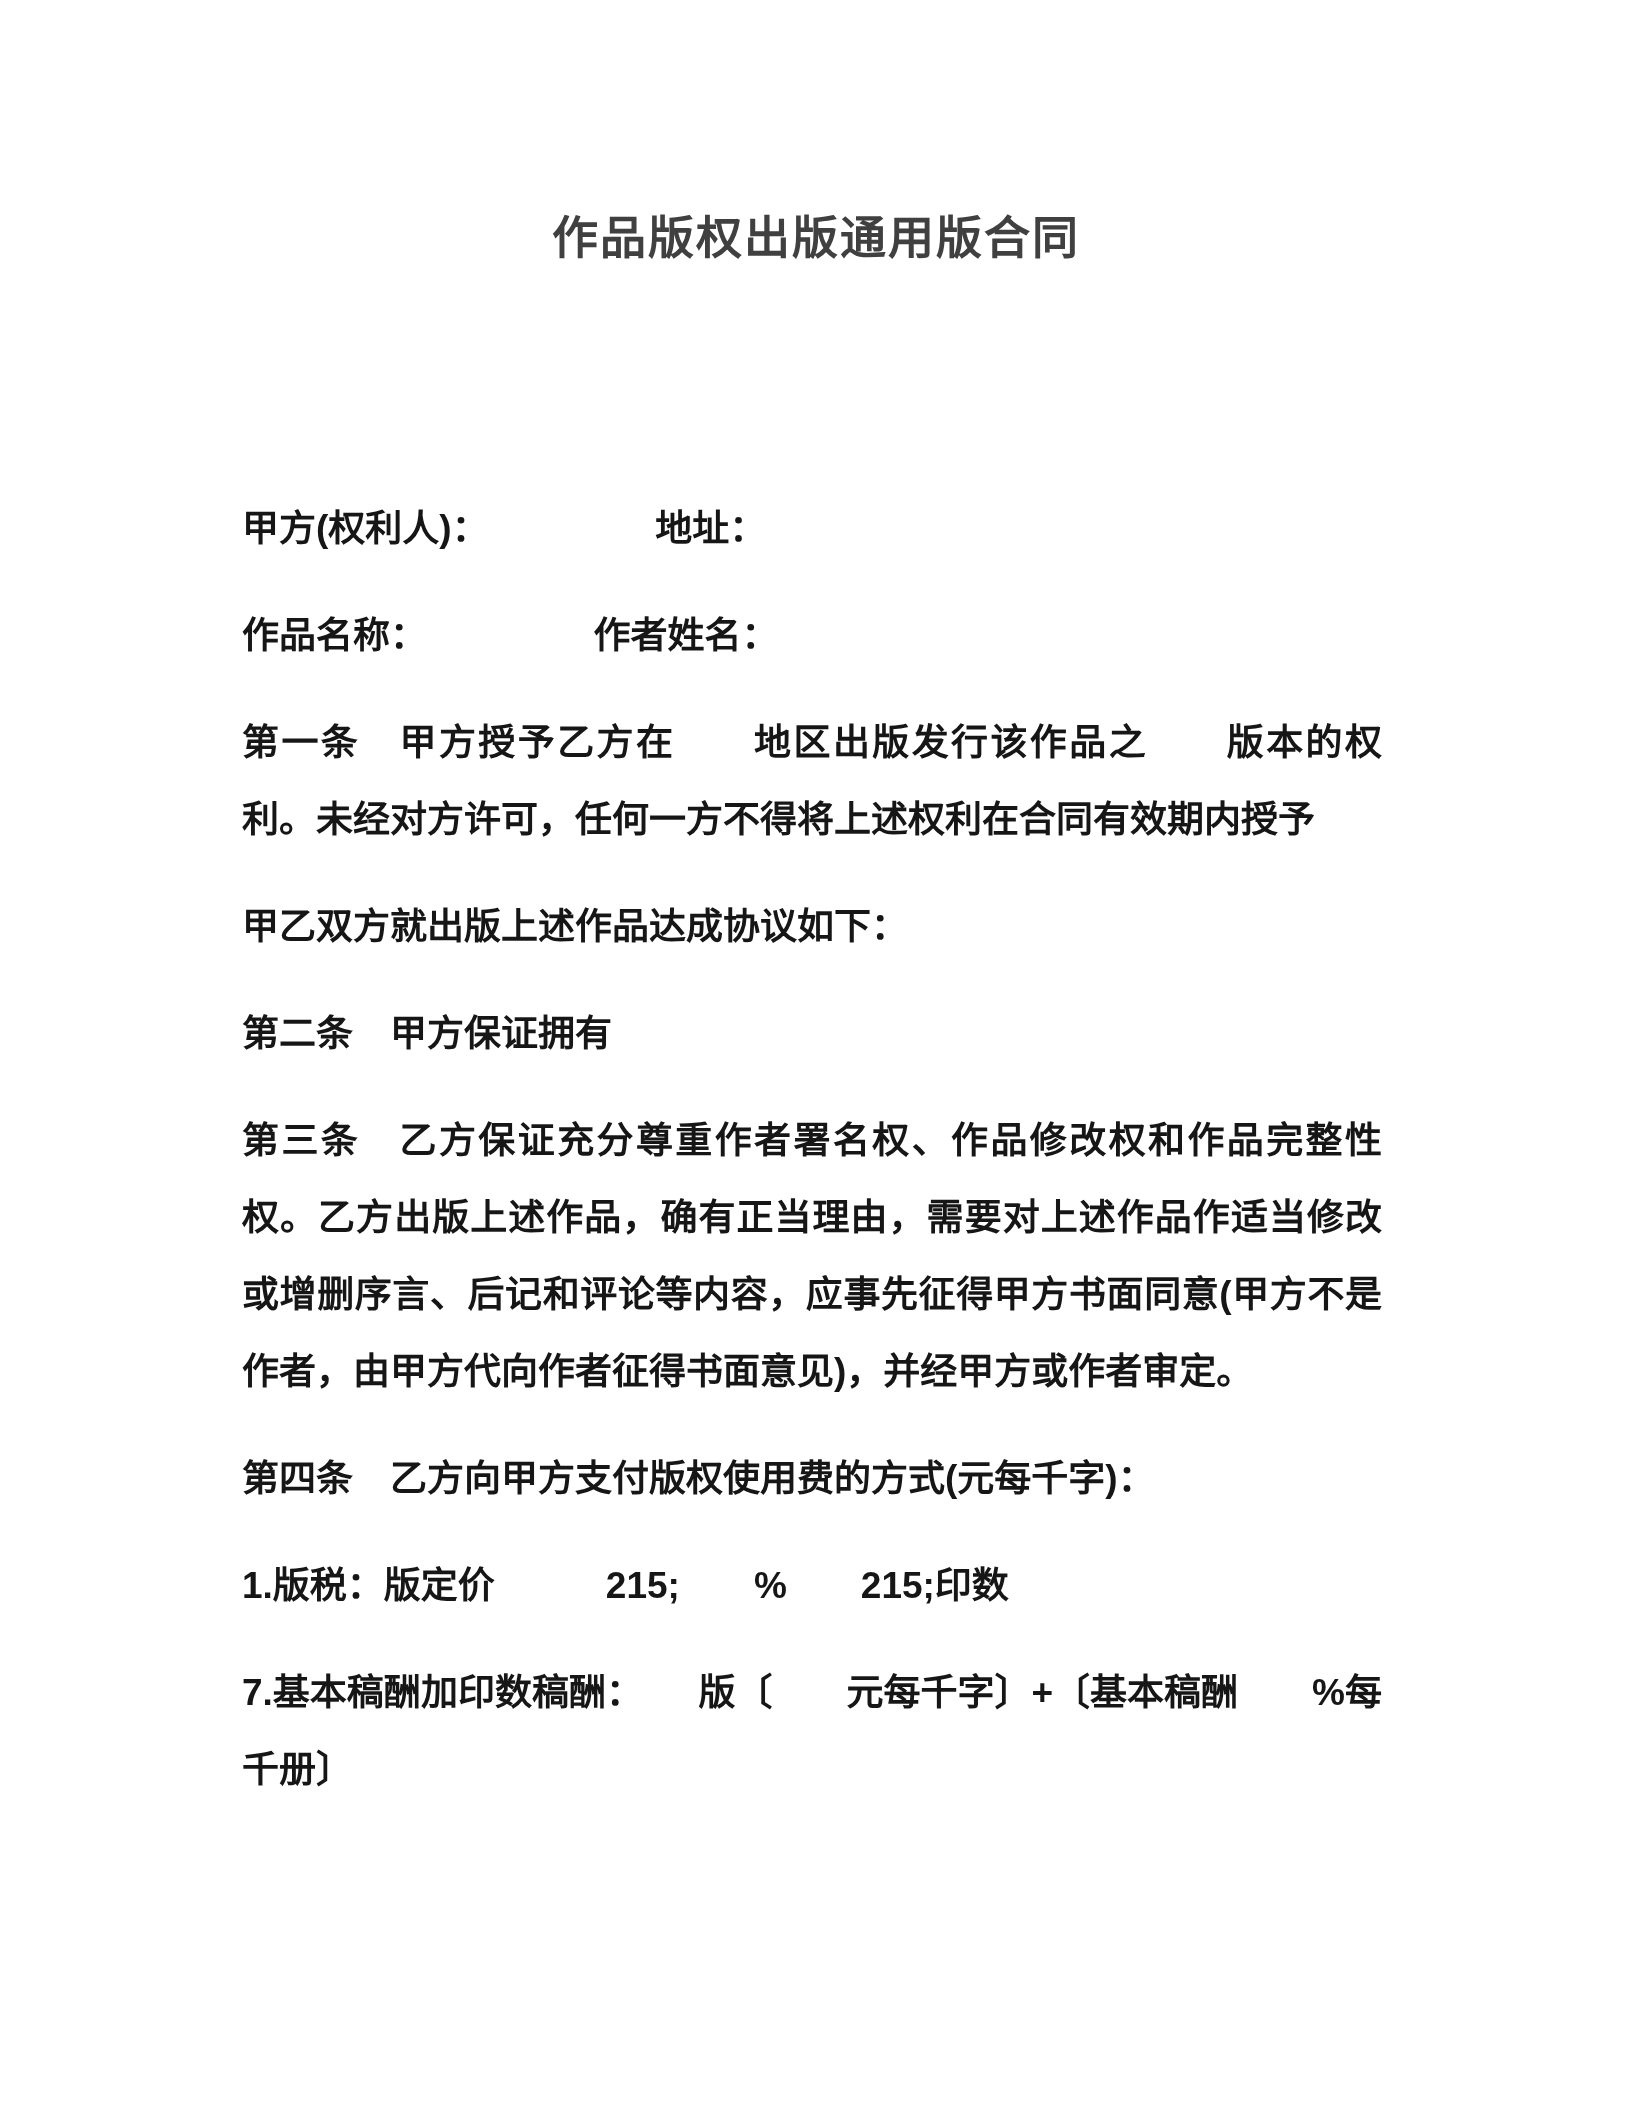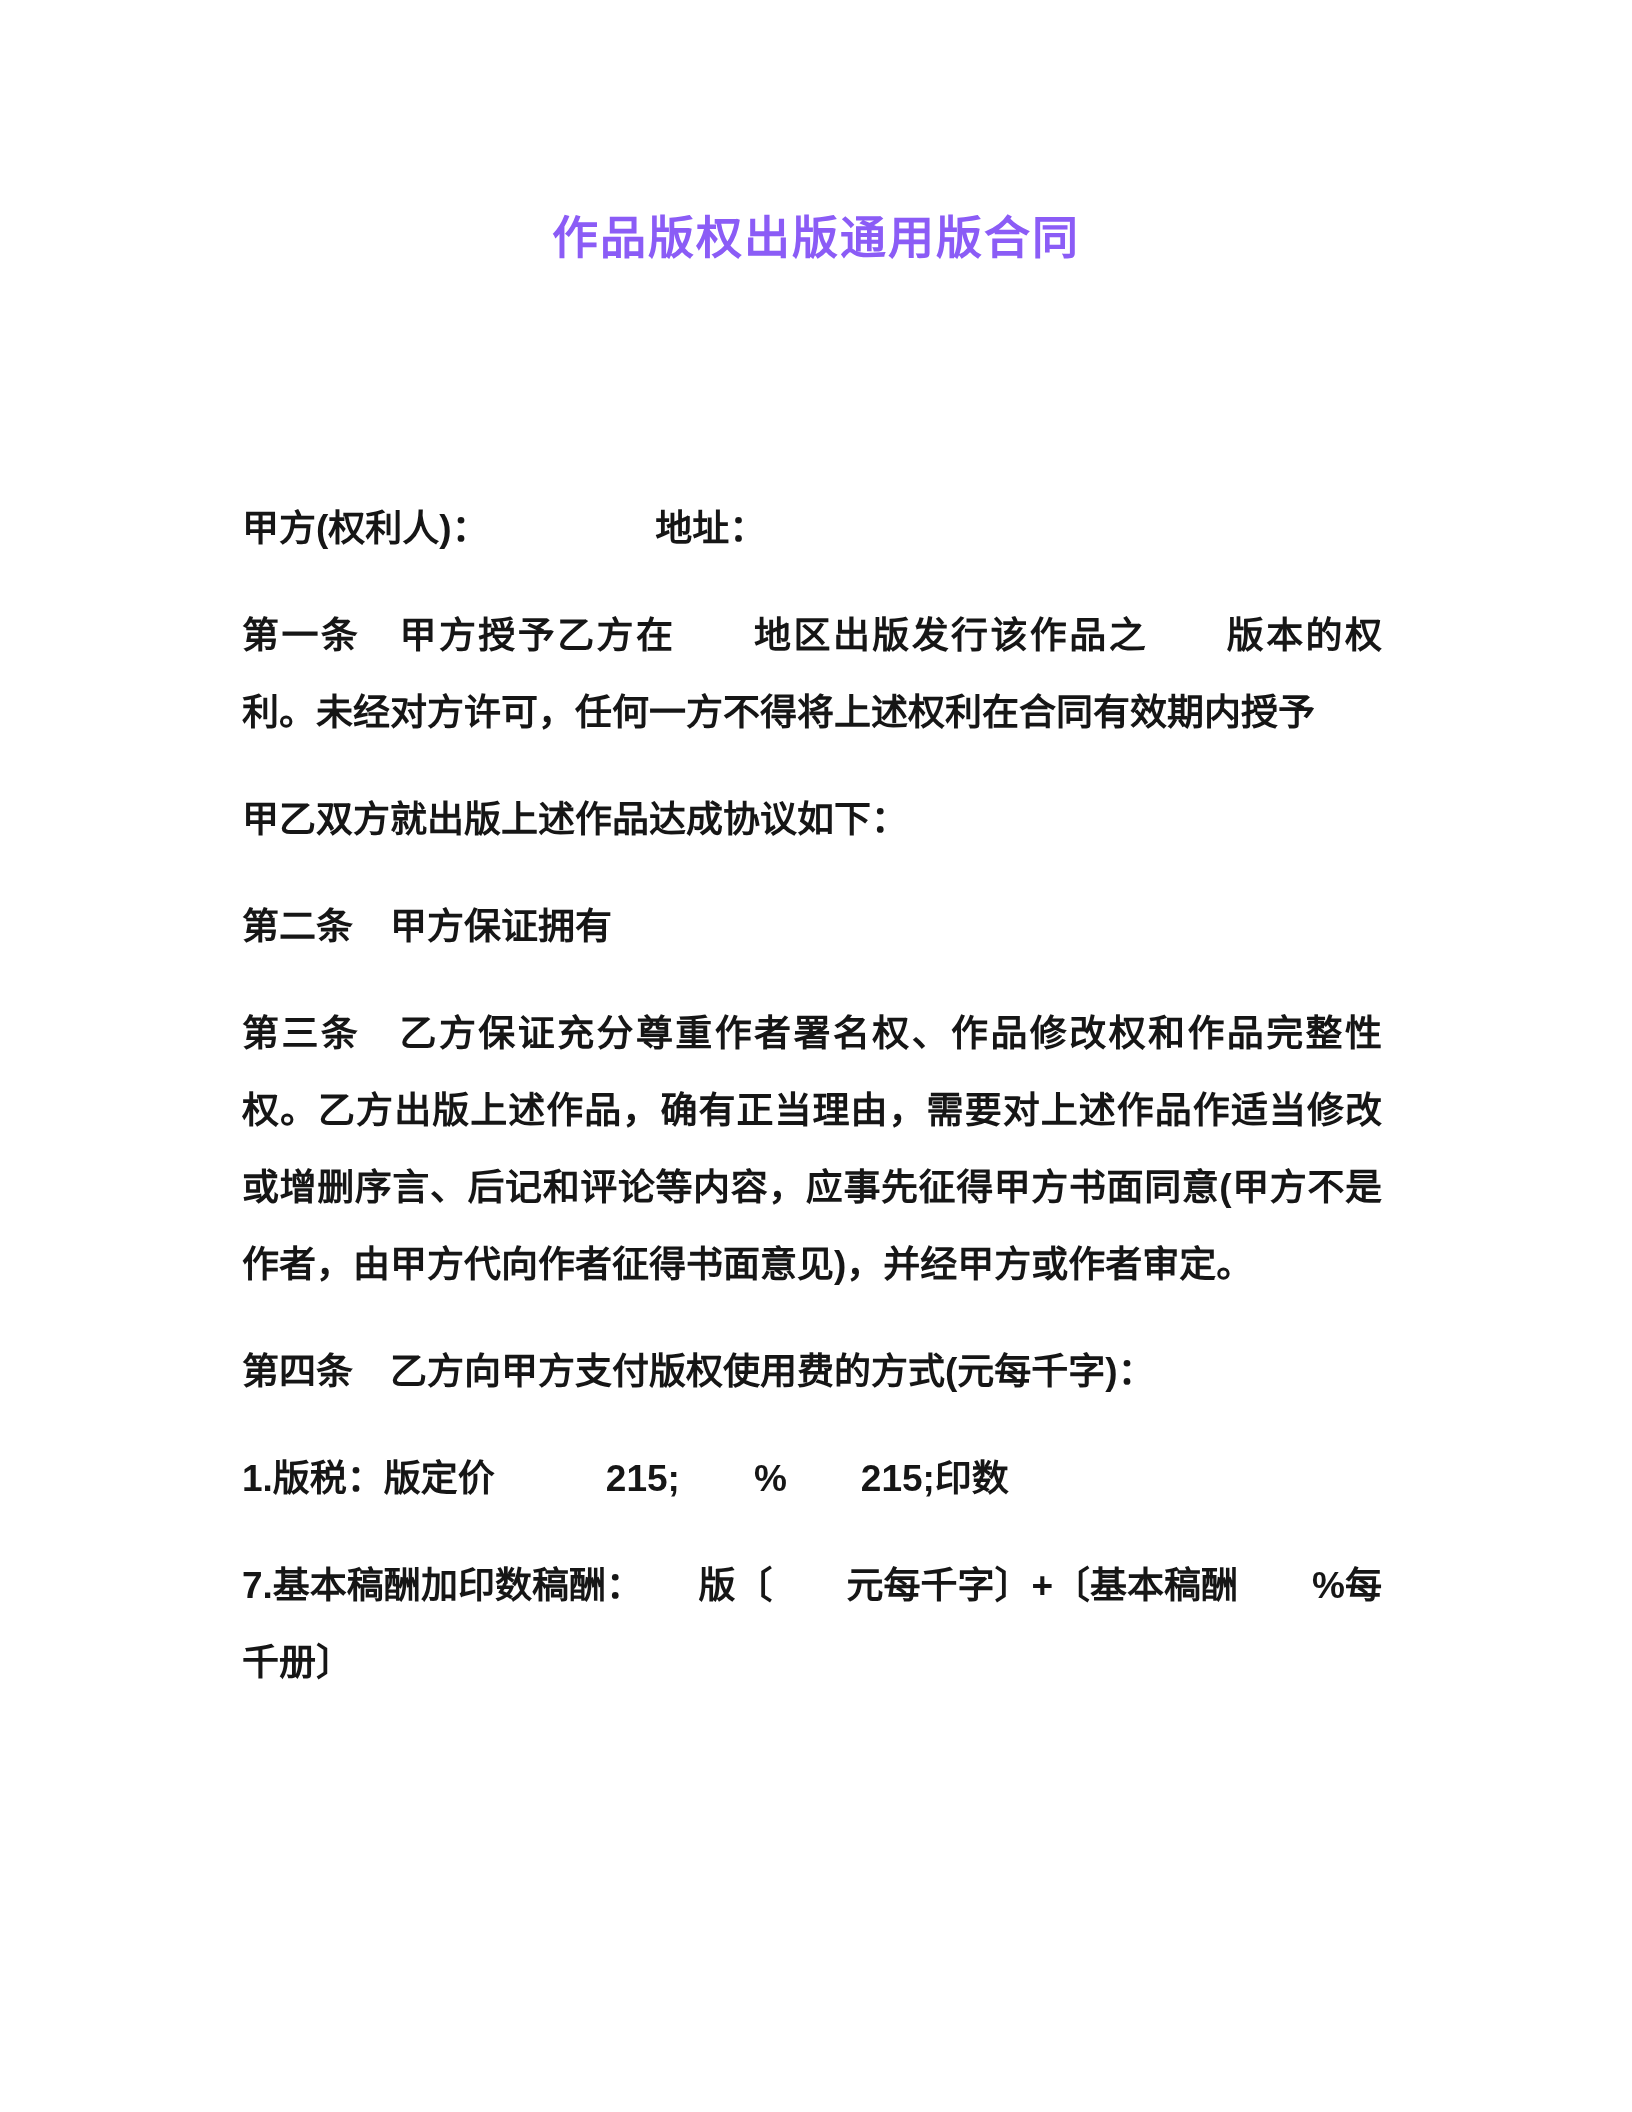--- a/index.html
+++ b/index.html
@@ -21,21 +21,21 @@
   .content {
     padding: 205px 242px 0 242px;
   }
 
   .doc-title {
     font-size: 46px;
     line-height: 66px;
     font-weight: 700;
     text-align: center;
     letter-spacing: 2px;
-    color: #8b5cf6;
+    color: #404040;
   }
 
   .body-text {
     margin-top: 219px;
   }
 
   .body-text p {
     font-size: 37px;
     line-height: 77px;
     font-weight: 600;
@@ -48,20 +48,21 @@
 </head>
 <body>
 
 <div class="page">
   <div class="content">
 
     <h1 class="doc-title">作品版权出版通用版合同</h1>
 
     <div class="body-text">
       <p>甲方(权利人)：　　　　　地址：</p>
+      <p>作品名称：　　　　　作者姓名：</p>
       <p>第一条　甲方授予乙方在　　地区出版发行该作品之　　版本的权利。未经对方许可，任何一方不得将上述权利在合同有效期内授予</p>
       <p>甲乙双方就出版上述作品达成协议如下：</p>
       <p>第二条　甲方保证拥有</p>
       <p>第三条　乙方保证充分尊重作者署名权、作品修改权和作品完整性权。乙方出版上述作品，确有正当理由，需要对上述作品作适当修改或增删序言、后记和评论等内容，应事先征得甲方书面同意(甲方不是作者，由甲方代向作者征得书面意见)，并经甲方或作者审定。</p>
       <p>第四条　乙方向甲方支付版权使用费的方式(元每千字)：</p>
       <p>1.版税：版定价　　　215;　　%　　215;印数</p>
       <p>7.基本稿酬加印数稿酬：　　版〔　　元每千字〕+〔基本稿酬　　%每千册〕</p>
     </div>
 
   </div>

